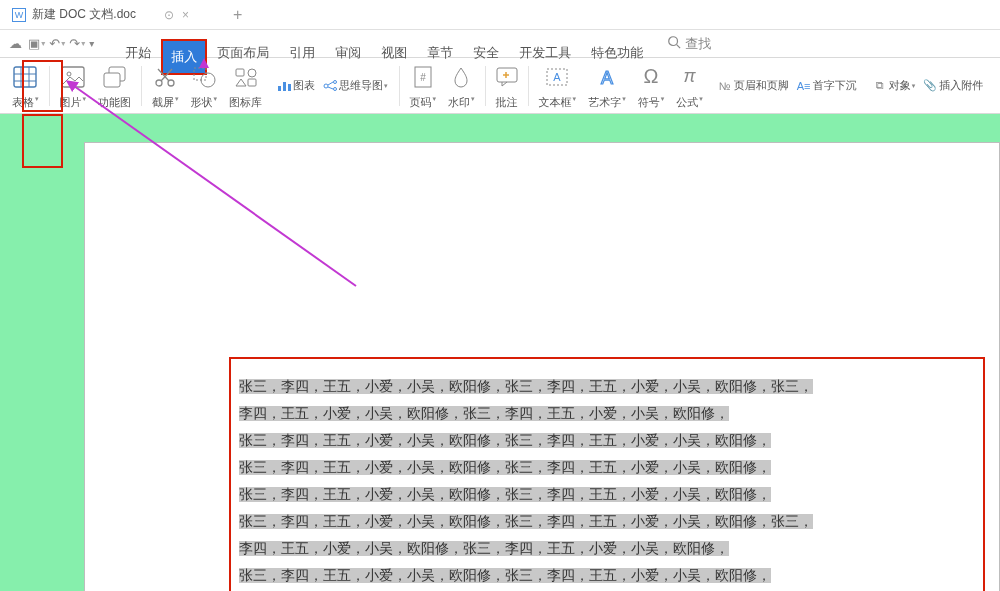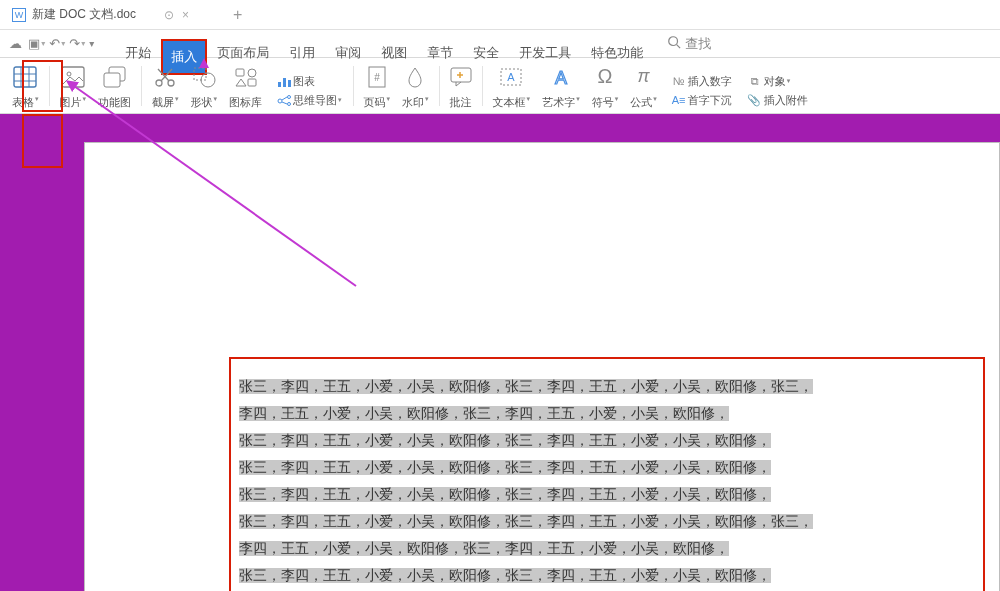--- a/index.html
+++ b/index.html
@@ -18,29 +18,29 @@
   .menu-item.active { background: #2f7bd9; color: #fff; border: 2px solid #d81e06; padding: 4px 8px; line-height: 24px; }
   .search { display: flex; align-items: flex-start; margin-left: 14px; color: #888; cursor: pointer; font-size: 13px; }
   .search svg { margin-right: 4px; }
 
   .ribbon { height: 56px; display: flex; align-items: center; padding: 0 6px; border-bottom: 1px solid #d9d9d9; background: #fff; }
   .ribbon-btn { display: flex; flex-direction: column; align-items: center; justify-content: space-between; height: 48px; padding: 2px 6px 0 6px; color: #555; cursor: pointer; font-size: 11px; }
   .ribbon-btn .ico { height: 26px; display: flex; align-items: center; justify-content: center; }
   .ribbon-sep { width: 1px; height: 40px; background: #e3e3e3; margin: 0 4px; }
   .lbl-row { display: flex; }
   .dd { font-size: 7px; color: #888; margin-left: 1px; }
-  .ribbon-col { display: flex; flex-direction: column; justify-content: flex-end; height: 48px; padding: 0 4px; color: #555; font-size: 11px; }
+  .ribbon-col { display: flex; flex-direction: row; justify-content: flex-end; height: 48px; padding: 0 4px; color: #555; font-size: 11px; }
   .ribbon-col > div { display: flex; align-items: center; padding: 2px 3px; cursor: pointer; }
   .ribbon-col .sico { width: 18px; display: inline-flex; justify-content: center; color: #2f7bd9; }
 
   .highlight-box { position: absolute; border: 2px solid #d81e06; pointer-events: none; }
   .hl-table { left: 22px; top: 58px; width: 41px; height: 54px; }
   .arrow-line { position: absolute; left: 74px; top: 86px; width: 290px; height: 200px; pointer-events: none; }
 
-  .workspace { background: #a21caf; position: relative; height: 477px; overflow: hidden; }
+  .workspace { background: #86efac; position: relative; height: 477px; overflow: hidden; }
   .page { position: absolute; left: 84px; top: 28px; width: 916px; height: 600px; background: #fff; border: 1px solid #bdbdbd; }
   .content-wrap { position: absolute; left: 229px; top: 243px; width: 756px; height: 306px; border: 2px solid #d81e06; padding: 14px 6px 6px 8px; }
   .doc-text { font-size: 14px; line-height: 27px; color: #333; font-family: "SimSun", serif; }
   .sel { background: #c8c8c8; }
 </style>
 </head>
 <body>
 
 <div class="titlebar">
   <div class="doc-tab">
@@ -281,21 +281,21 @@
       </span>
     <span class="lbl-row">
         <span>公式</span>
         <span class="dd">▾</span>
       </span>
   </div>
 
   <div class="ribbon-col">
     <div>
         <span class="sico" style="color:#888;">№</span>
-        <span>插入数字</span>
+        <span>页眉和页脚</span>
       </div>
     <div>
         <span class="sico" style="color:#4a90e2;">A≡</span>
         <span>首字下沉</span>
       </div>
   </div>
 
   <div class="ribbon-col">
     <div>
         <span class="sico" style="color:#888;">⧉</span>

